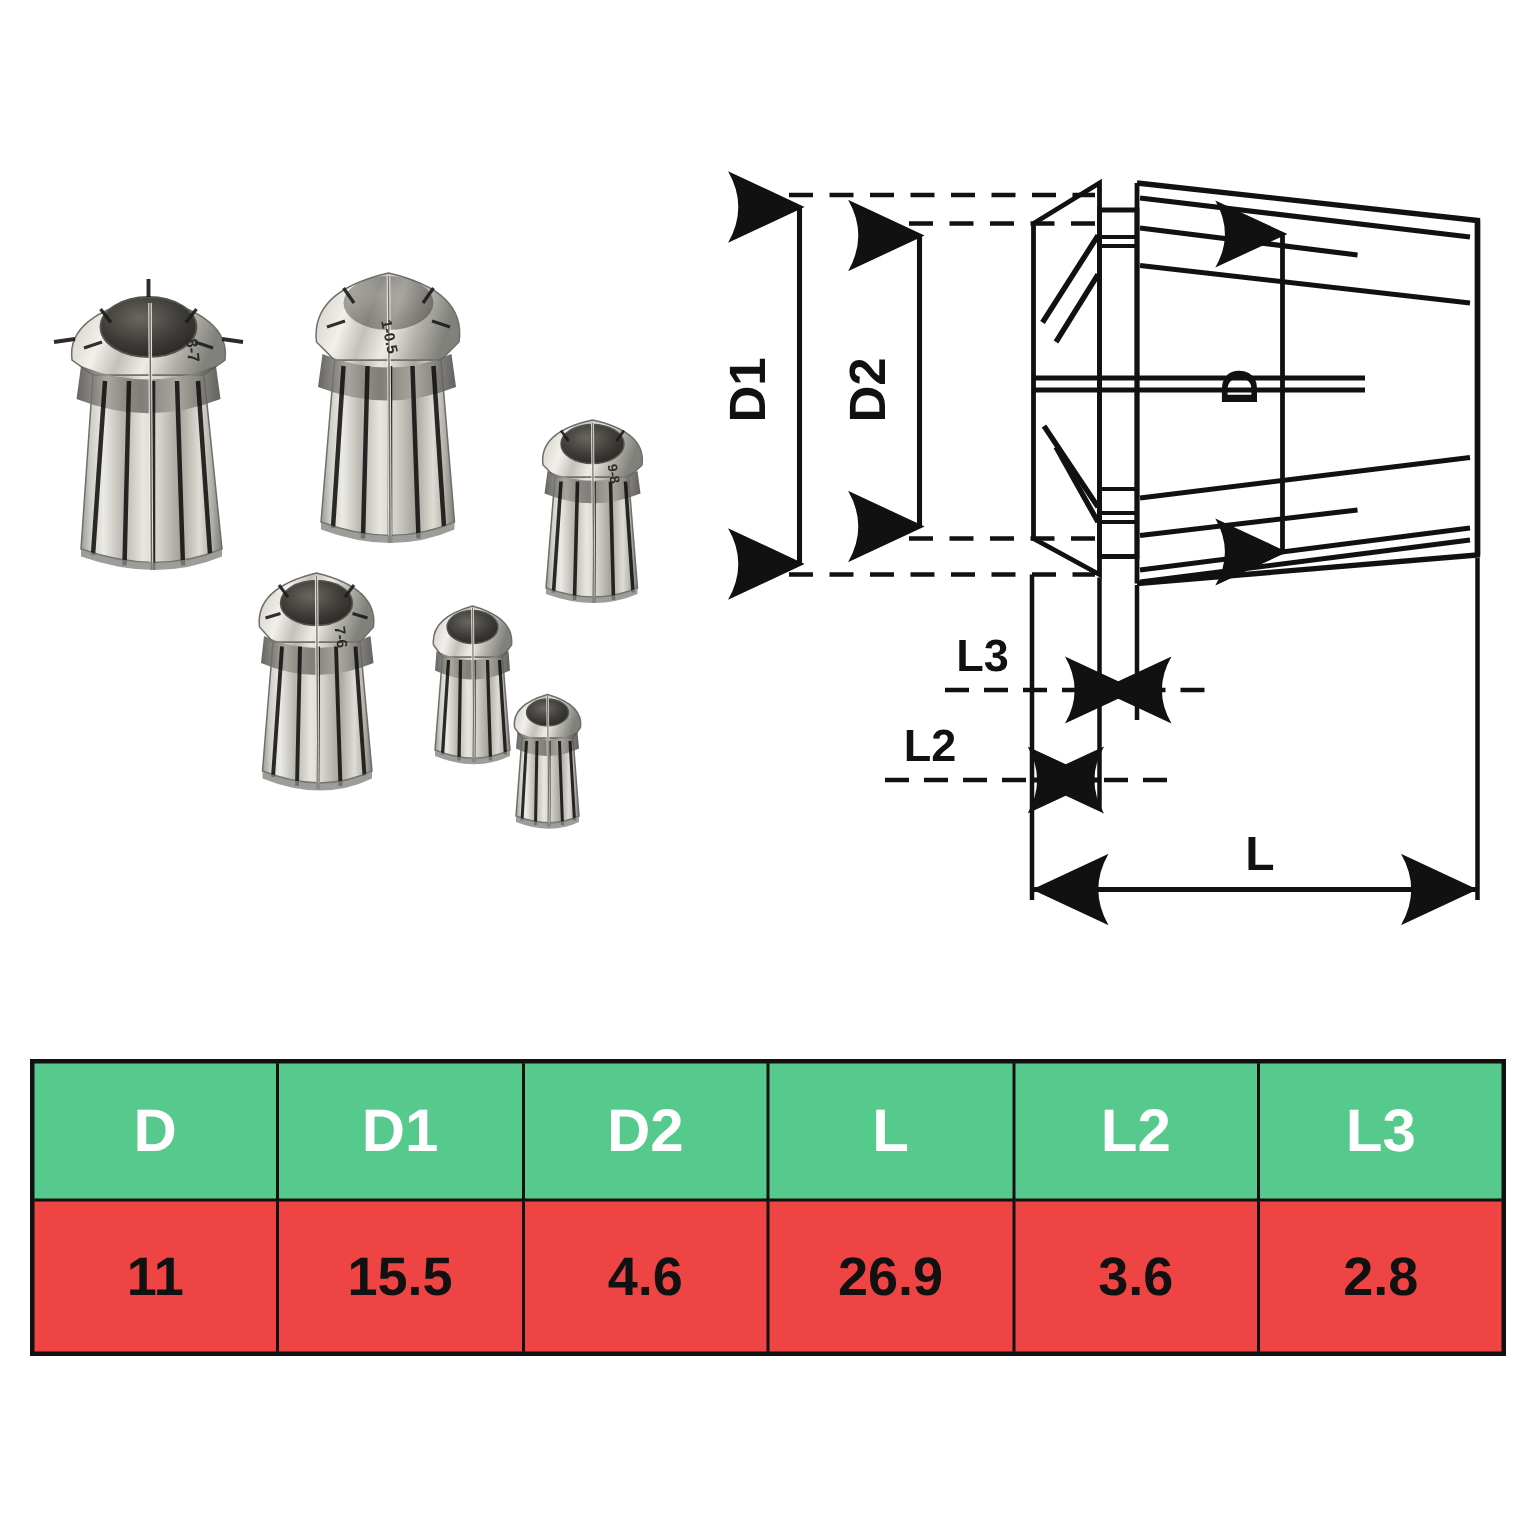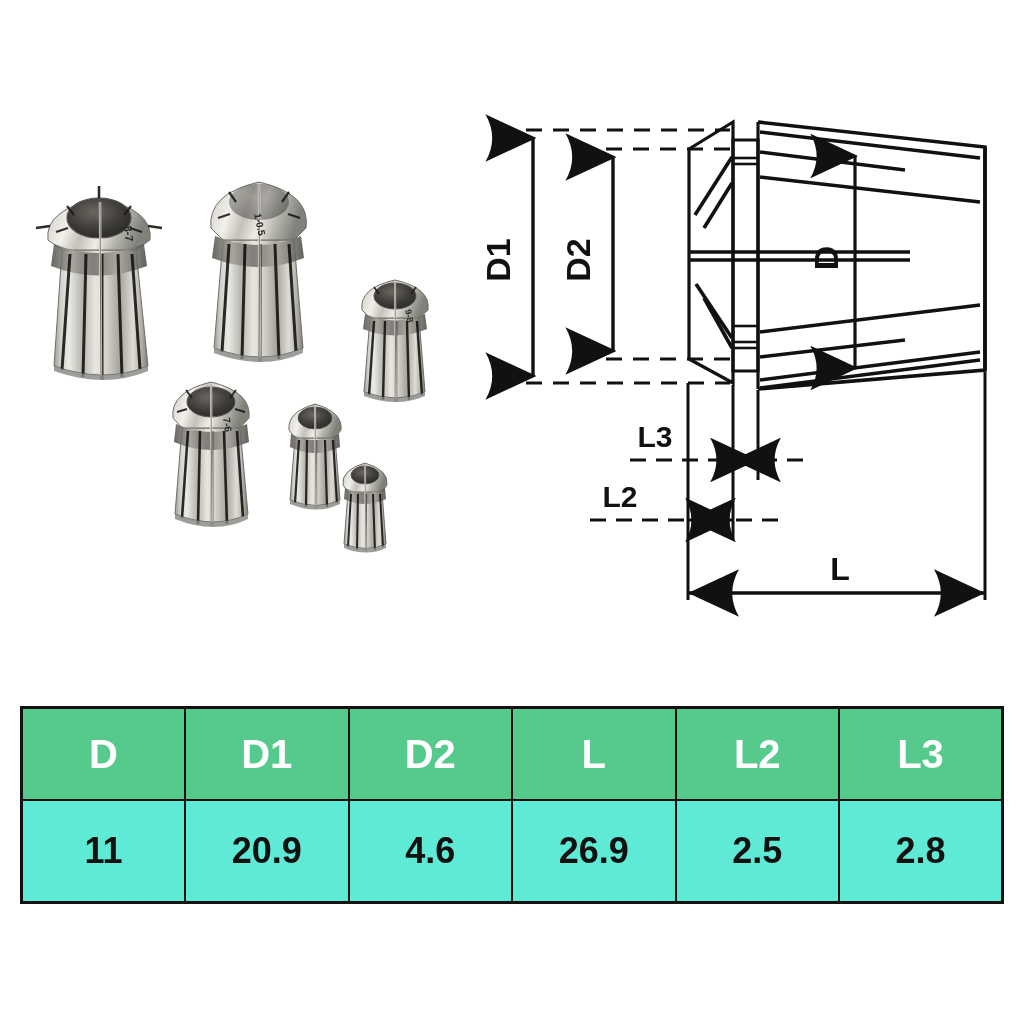--- a/index.html
+++ b/index.html
@@ -66,21 +66,21 @@
   }
   table.spec th {
     background: #56c98c;
     color: #ffffff;
     height: 88px;
     font-size: 40px;
     font-weight: bold;
     letter-spacing: 0px;
   }
   table.spec td {
-    background: #5eead4;
+    background: #ef4444;
     color: #111111;
     height: 98px;
     font-size: 36px;
     font-weight: bold;
   }
 
   .sr-only {
     position: absolute;
     width: 1px; height: 1px;
     overflow: hidden;
@@ -404,23 +404,23 @@
           <th>D1</th>
           <th>D2</th>
           <th>L</th>
           <th>L2</th>
           <th>L3</th>
         </tr>
       </thead>
       <tbody>
         <tr>
           <td>11</td>
-          <td>20.9</td>
+          <td>15.5</td>
           <td>4.6</td>
           <td>26.9</td>
-          <td>2.5</td>
+          <td>3.6</td>
           <td>2.8</td>
         </tr>
       </tbody>
     </table>
   </div>
 
 </div>
 
 </body></html>

